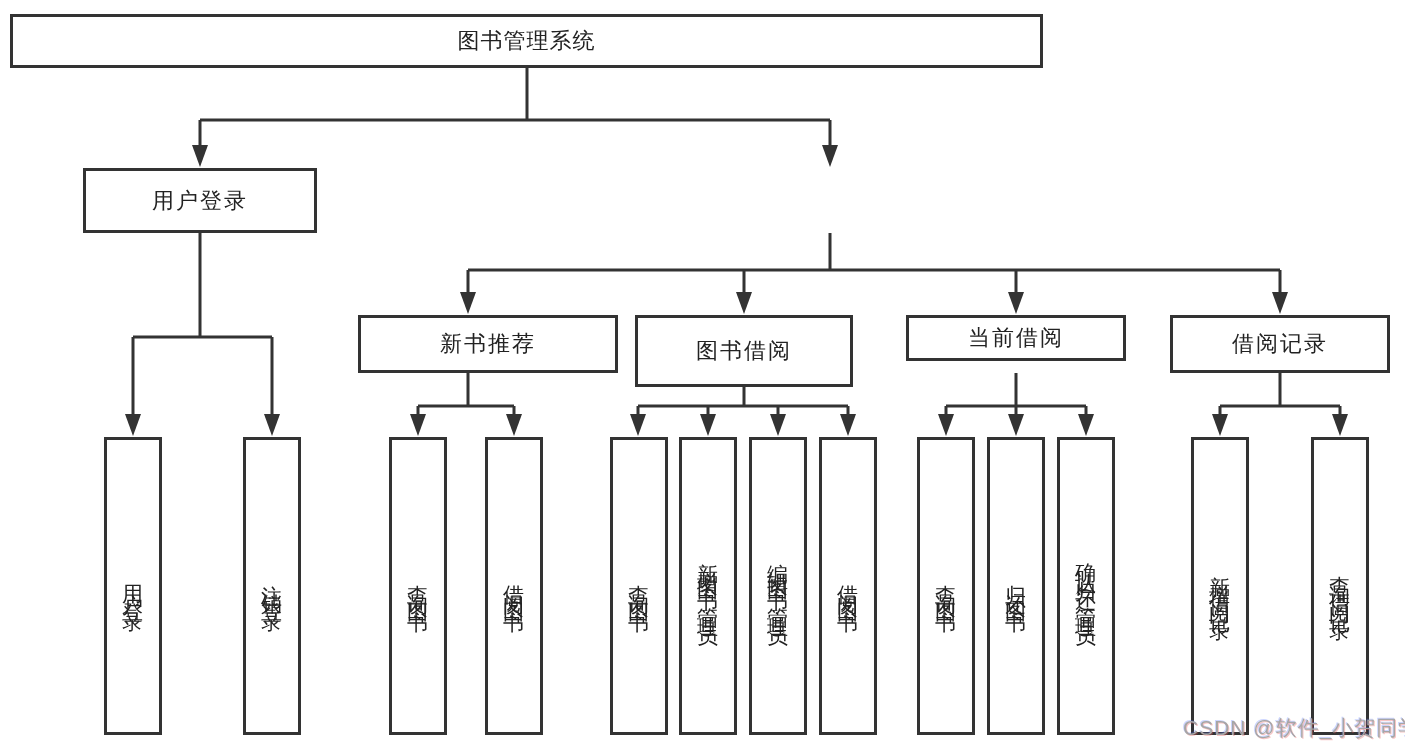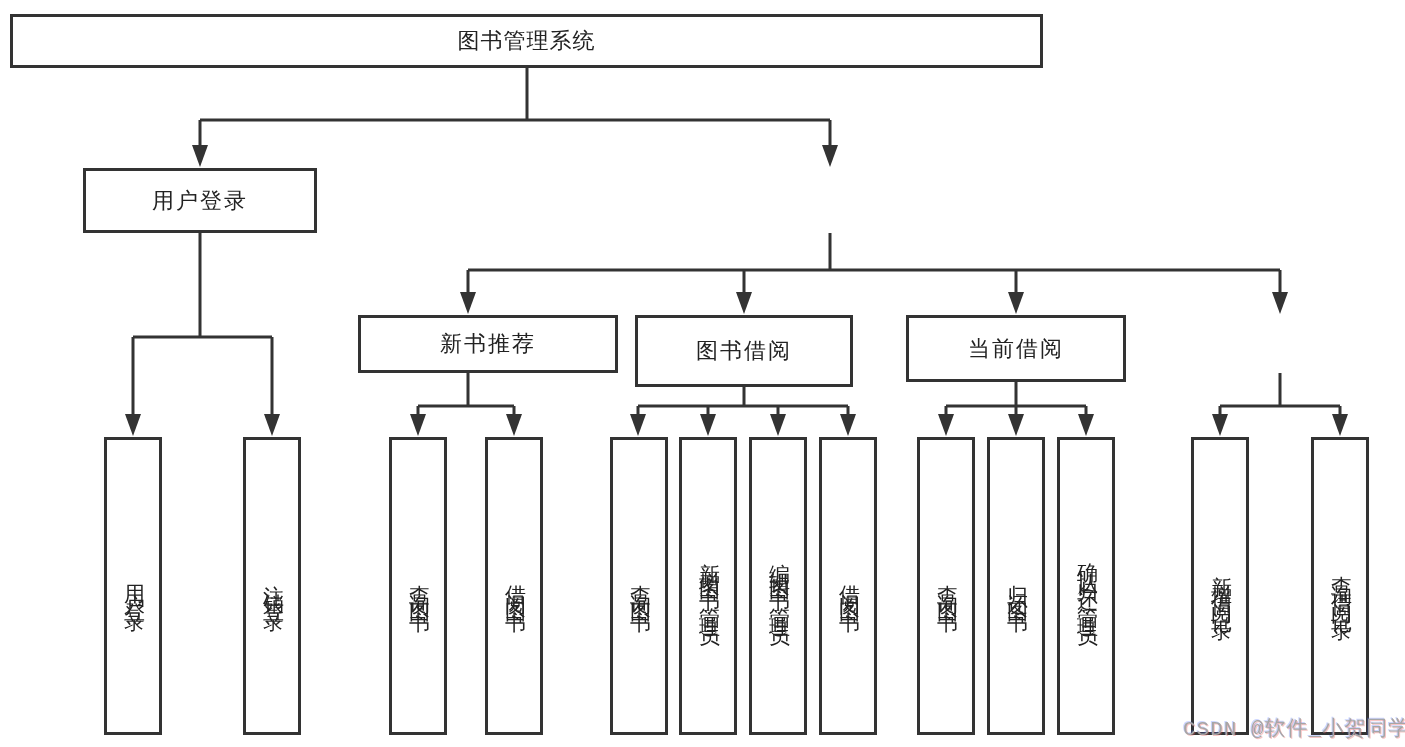--- a/index.html
+++ b/index.html
@@ -1,19 +1,19 @@
 <!DOCTYPE html>
 <html style="--line: #333333; --text: #222222; --watermark: #a6a6a6; --background: #ffffff;"><head>
 <meta charset="utf-8">
 <style>
   html,body{margin:0;padding:0;background:#fff;}
   .stage{
     position:relative;width:1405px;height:747px;overflow:hidden;
     background:var(--background,#ffffff);
-    font-family:Liberation Mono, monospace;
+    font-family:Liberation Sans, sans-serif;
     color:var(--text,#222222);
     text-align:center;
   }
   svg.connectors{position:absolute;left:0;top:0;z-index:1;}
   .ln{fill:none;stroke:var(--line,#333333);stroke-width:3;}
   .ar{fill:var(--line,#333333);stroke:none;}
   .box{
     position:absolute;box-sizing:border-box;z-index:2;
     border:3px solid var(--line,#333333);background:#fff;
     display:flex;align-items:center;justify-content:center;
@@ -83,22 +83,25 @@
   <div class="box" style="left:83px;top:168px;width:234px;height:65px">
     <span class="hlabel">用户登录</span>
   </div>
 
   <div class="box" style="left:358px;top:315px;width:260px;height:58px">
     <span class="hlabel">新书推荐</span>
   </div>
   <div class="box" style="left:635px;top:315px;width:218px;height:72px">
     <span class="hlabel">图书借阅</span>
   </div>
-  <div class="box" style="left:906px;top:315px;width:220px;height:67px">
+  <div class="box" style="left:906px;top:315px;width:220px;height:46px">
     <span class="hlabel">当前借阅</span>
+  </div>
+  <div class="box" style="left:1170px;top:315px;width:220px;height:58px">
+    <span class="hlabel">借阅记录</span>
   </div>
 
   <div class="box vbox" style="left:104px;top:437px;width:58px;height:298px">
     <span>用户登录</span>
   </div>
   <div class="box vbox" style="left:243px;top:437px;width:58px;height:298px">
     <span>注销登录</span>
   </div>
 
   <div class="box vbox" style="left:389px;top:437px;width:58px;height:298px">

